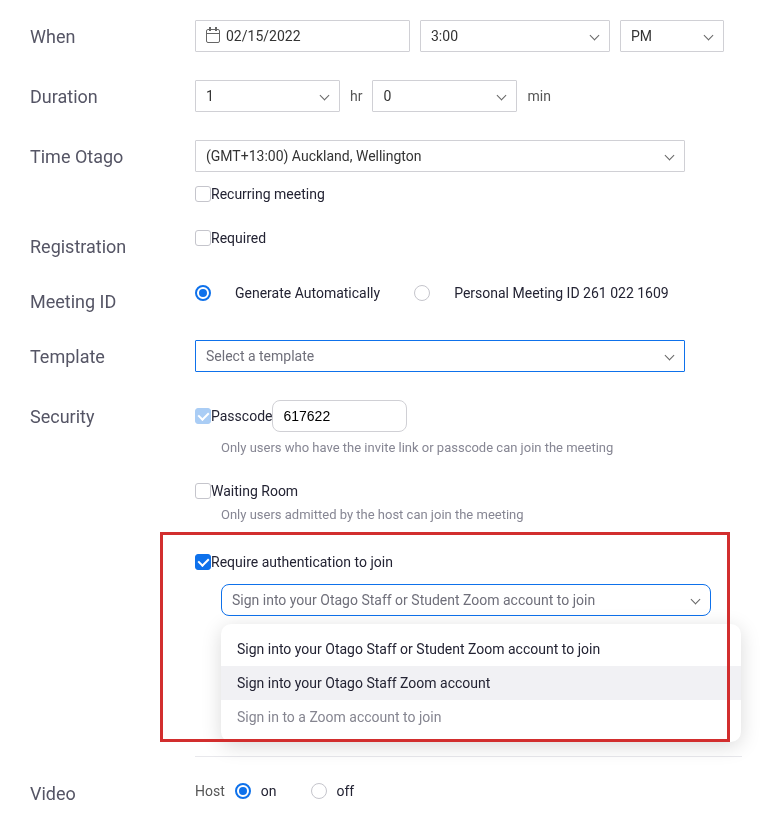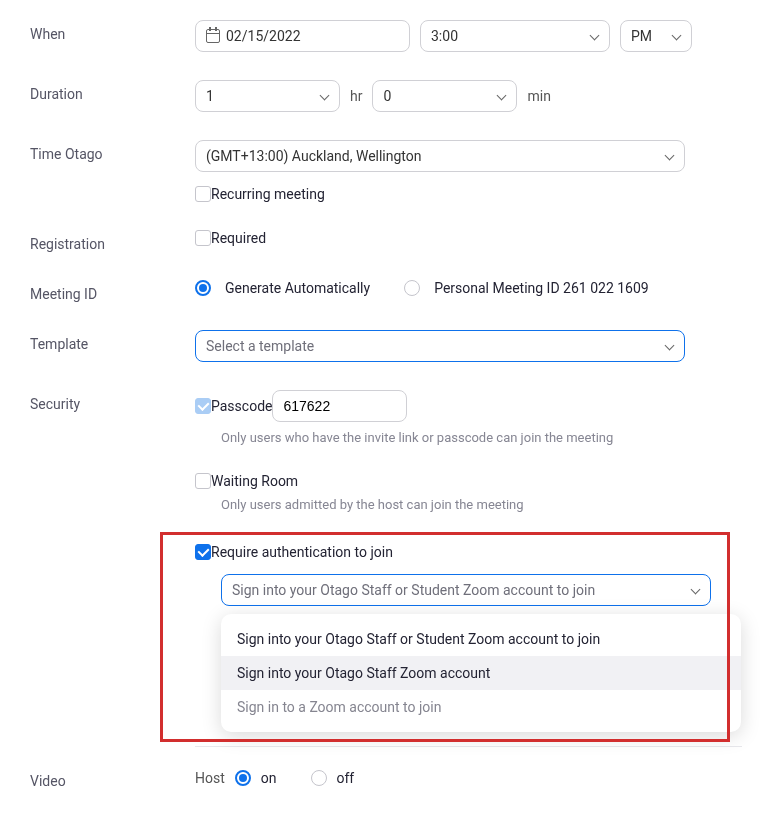--- a/index.html
+++ b/index.html
@@ -17,34 +17,34 @@
   .row {
     display: flex;
     align-items: flex-start;
     margin-bottom: 28px;
   }
   .row.tight { margin-bottom: 14px; }
   .label-col {
     width: 165px;
     flex-shrink: 0;
     color: #555565;
-    font-size: 14px;
+    font-size: 18px;
     padding-top: 6px;
   }
   .control-col {
     flex: 1;
     display: flex;
     flex-wrap: wrap;
     align-items: center;
     gap: 10px;
   }
   .stack { flex-direction: column; align-items: flex-start; }
   .select, .input-date, .input-text {
     border: 1px solid #d0d0d5;
-    border-radius: 8px;
+    border-radius: 1px;
     padding: 6px 10px;
     font-size: 14px;
     color: #333;
     background: #fff;
     display: inline-flex;
     align-items: center;
     height: 32px;
   }
   .select {
     justify-content: space-between;
@@ -149,21 +149,21 @@
   .radio.selected::after{
     content:"";
     position:absolute;
     top:2px;left:2px;right:2px;bottom:2px;
     border-radius:50%;
     background:#0e71eb;
   }
   .radio-line {
     display:inline-flex;
     align-items:center;
-    gap:14px;
+    gap:24px;
     margin-right:24px;
   }
   .template-select {
     width: 490px;
     justify-content:space-between;
   }
   .template-select .placeholder { color:#6f6f7a; }
   
   .highlight-box {
     position:absolute;
@@ -237,21 +237,21 @@
     <div class="label-col">When</div>
     <div class="control-col">
       <div class="select input-date" style="width:215px;justify-content:flex-start;">
         <span class="cal-icon"></span>
         <span>02/15/2022</span>
       </div>
       <div class="select" style="width:190px;">
         <span>3:00</span>
         <span class="chevron"></span>
       </div>
-      <div class="select" style="width:72px;align-items:center;">
+      <div class="select" style="width:104px;align-items:center;">
         <span>PM</span>
         <span class="chevron"></span>
       </div>
     </div>
   </div>
 
   <div class="row">
     <div class="label-col">Duration</div>
     <div class="control-col">
       <div class="select" style="width:145px;">

